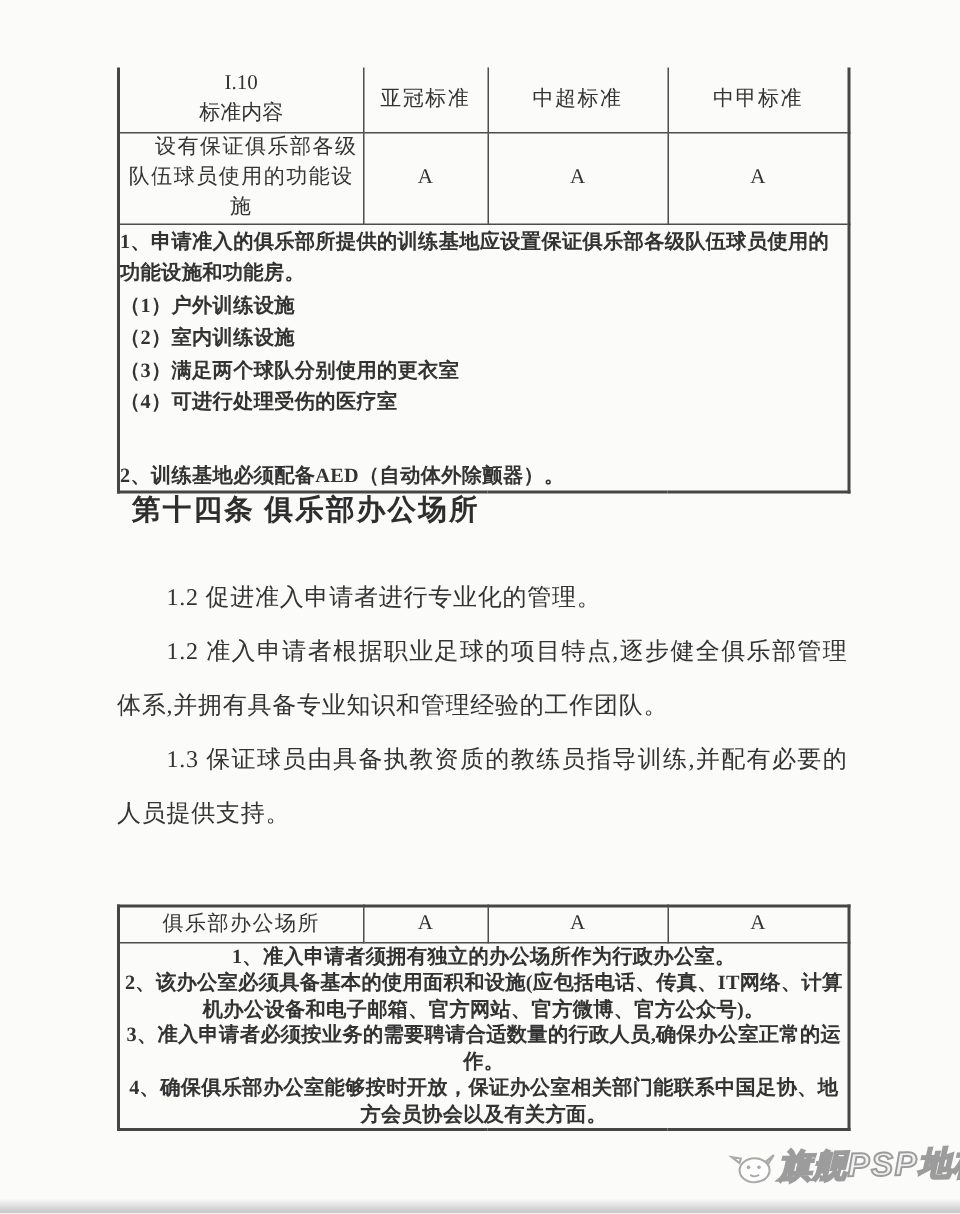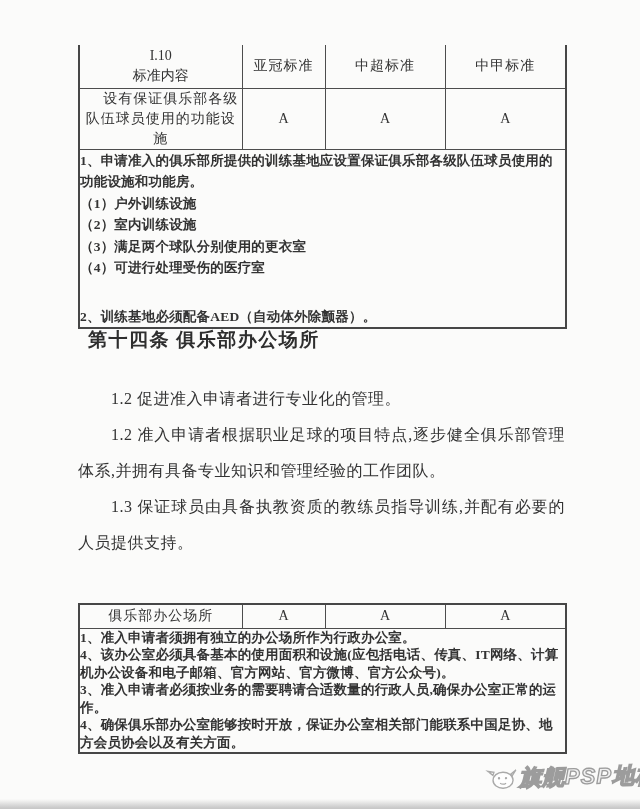--- a/index.html
+++ b/index.html
@@ -48,21 +48,21 @@
   }
   td.item-cell-center{text-align:center;font-size:14px;letter-spacing:1px;}
   td.grade-cell{text-align:center;font-size:15px;}
   td.notes-cell{
     vertical-align:top;
     text-align:left;
     padding:2px 6px;
     font-weight:bold;
   }
   #table1 td.notes-cell{height:147px;}
-  #table2 td.notes-cell{height:123px;}
+  #table2 td.notes-cell{height:123px;text-align:center;}
   .note-item{
     font-size:13.5px;
     line-height:21.5px;
     letter-spacing:0.2px;
   }
   #table2 .note-item{line-height:17.5px;}
   #table1 .note-item.gap-before{margin-top:27px;}
   
   .section-heading{
     position:absolute;
@@ -173,21 +173,21 @@
     <tbody>
     <tr class="grade-row2">
       <td class="item-cell-center">俱乐部办公场所</td>
       <td class="grade-cell">A</td>
       <td class="grade-cell">A</td>
       <td class="grade-cell">A</td>
     </tr>
     <tr>
       <td class="notes-cell" colspan="4">
         <div class="note-item">1、准入申请者须拥有独立的办公场所作为行政办公室。</div>
-        <div class="note-item">4、该办公室必须具备基本的使用面积和设施(应包括电话、传真、IT网络、计算机办公设备和电子邮箱、官方网站、官方微博、官方公众号)。</div>
+        <div class="note-item">2、该办公室必须具备基本的使用面积和设施(应包括电话、传真、IT网络、计算机办公设备和电子邮箱、官方网站、官方微博、官方公众号)。</div>
         <div class="note-item">3、准入申请者必须按业务的需要聘请合适数量的行政人员,确保办公室正常的运作。</div>
         <div class="note-item">4、确保俱乐部办公室能够按时开放，保证办公室相关部门能联系中国足协、地方会员协会以及有关方面。</div>
       </td>
     </tr>
   </tbody>
     </table>
 
   <div class="watermark">
     <svg class="wm-icon" viewBox="0 0 34 28">
       <g fill="rgba(255,255,255,0.85)" stroke="#9c9c9c" stroke-width="1.4">

